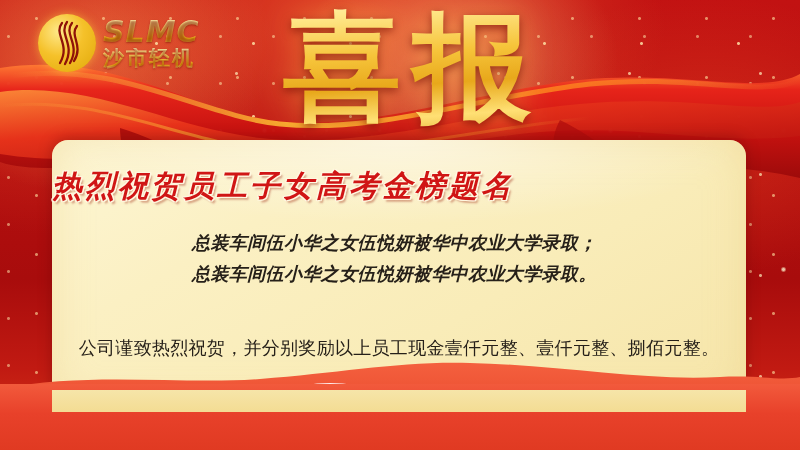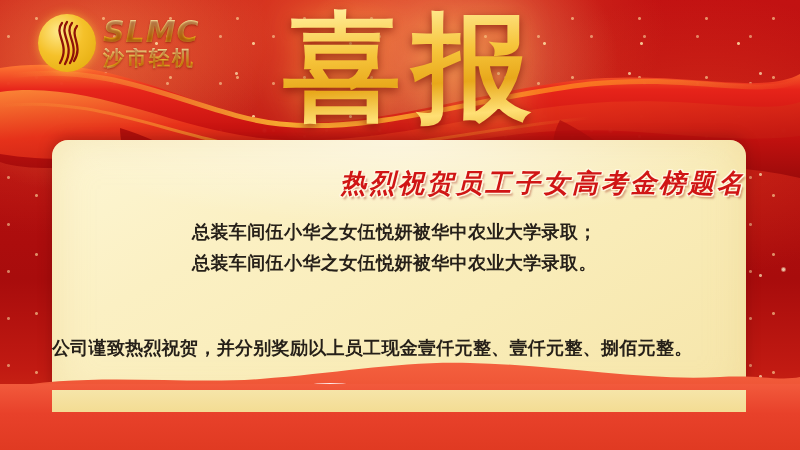--- a/index.html
+++ b/index.html
@@ -62,33 +62,33 @@
     padding-left:26px;}
 
   
   .panel{position:absolute;left:52px;top:140px;width:694px;height:265px;
     background:linear-gradient(150deg,#fdf6d4 0%,#fbf0c3 30%,#f9ecb8 62%,#f6e5a9 100%);
     border-radius:16px 16px 0 0;
     box-shadow:0 -2px 14px rgba(90,0,0,.35), inset 0 0 40px rgba(232,200,120,.35);}
   .panel-gloss{position:absolute;inset:0;border-radius:16px 16px 0 0;pointer-events:none;
     background:radial-gradient(ellipse 500px 120px at 50% 0%, rgba(255,255,255,.55), rgba(255,255,255,0) 70%);}
 
-  .subtitle{position:absolute;left:0;right:0;top:26px;text-align:right;
-    font-size:26px;font-weight:bold;letter-spacing:3px;font-style:italic;
+  .subtitle{position:absolute;left:0;right:0;top:26px;text-align:left;
+    font-size:30px;font-weight:bold;letter-spacing:3px;font-style:italic;
     color:#d01515;
     text-shadow:
       1.4px 0 0 #fff7e0,-1.4px 0 0 #fff7e0,0 1.4px 0 #fff7e0,0 -1.4px 0 #fff7e0,
       1.2px 1.2px 0 #fff7e0,-1.2px 1.2px 0 #fff7e0,1.2px -1.2px 0 #fff7e0,-1.2px -1.2px 0 #fff7e0,
       2.6px 2.6px 2px rgba(150,20,0,.35);}
 
-  .body-lines{position:absolute;left:0;right:0;top:76px;}
+  .body-lines{position:absolute;left:0;right:0;top:87px;font-style:italic;}
   .bline{font-size:18px;color:#262019;letter-spacing:.4px;line-height:31px;
     text-align:left;padding-left:140px;font-weight:600;}
-  .closing{position:absolute;left:0;right:0;top:196px;text-align:left;
-    font-size:18px;color:#262019;letter-spacing:.3px;font-weight:700;}
+  .closing{position:absolute;left:0;right:0;top:196px;text-align:center;
+    font-size:18px;color:#262019;letter-spacing:.3px;font-weight:400;}
 
   
   .clouds{position:absolute;left:0;bottom:0;width:800px;height:95px;}
   .cloudband{position:absolute;left:0;bottom:0;width:800px;height:66px;
     background:linear-gradient(180deg,#f25a3c 0%,#e8412a 45%,#e03a22 100%);}
   .panel-foot{position:absolute;left:52px;bottom:38px;width:694px;height:22px;
     background:linear-gradient(180deg,#f6e5a9 0%,#f3dc93 100%);}
 </style>
 </head>
 <body>

